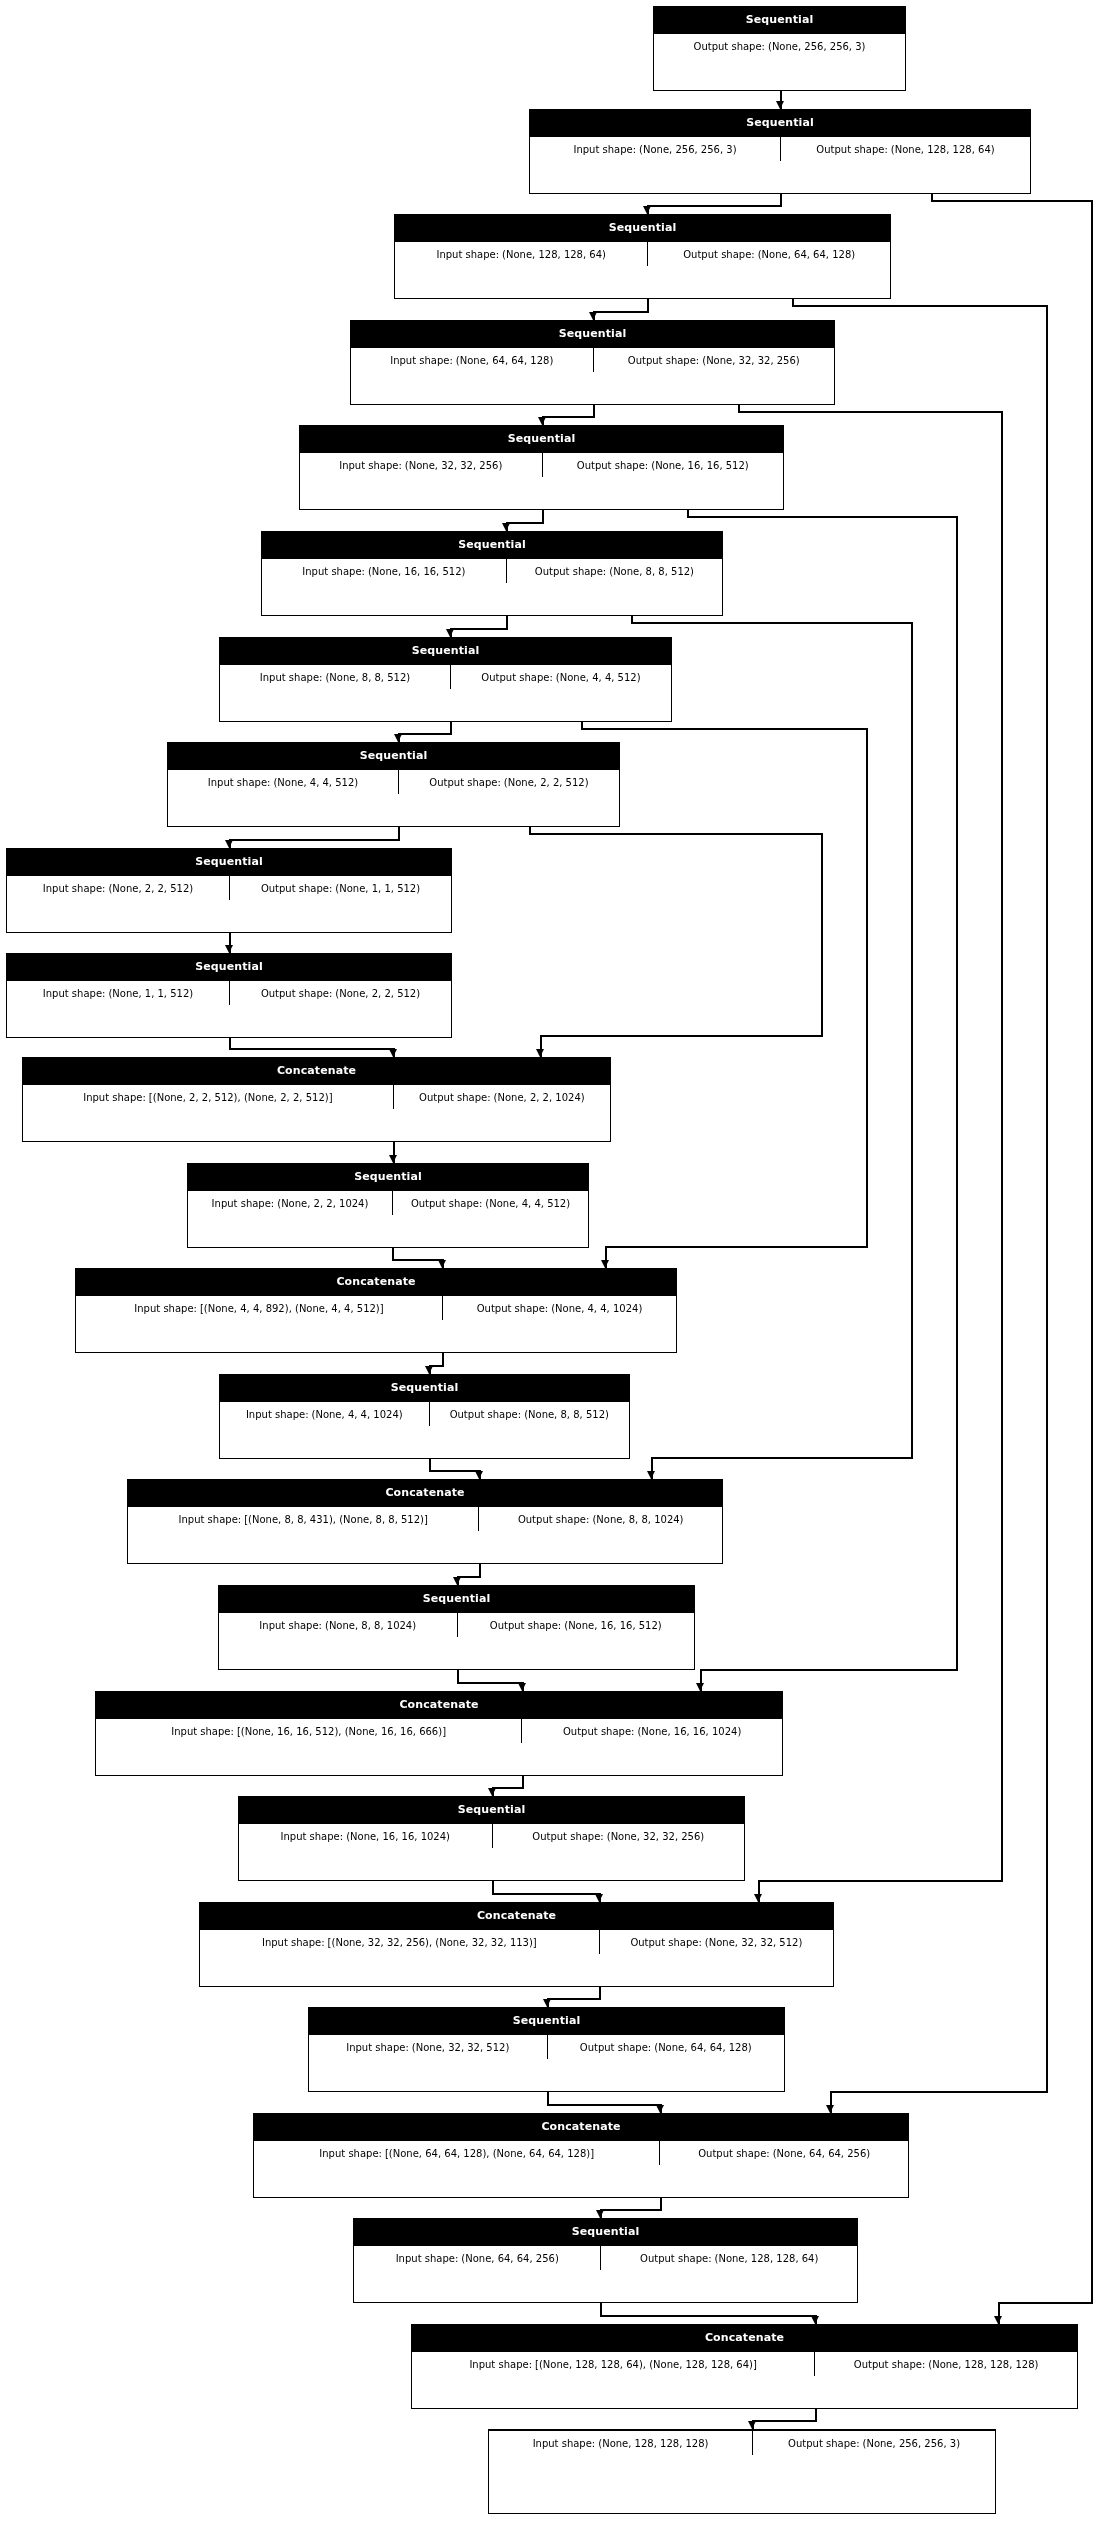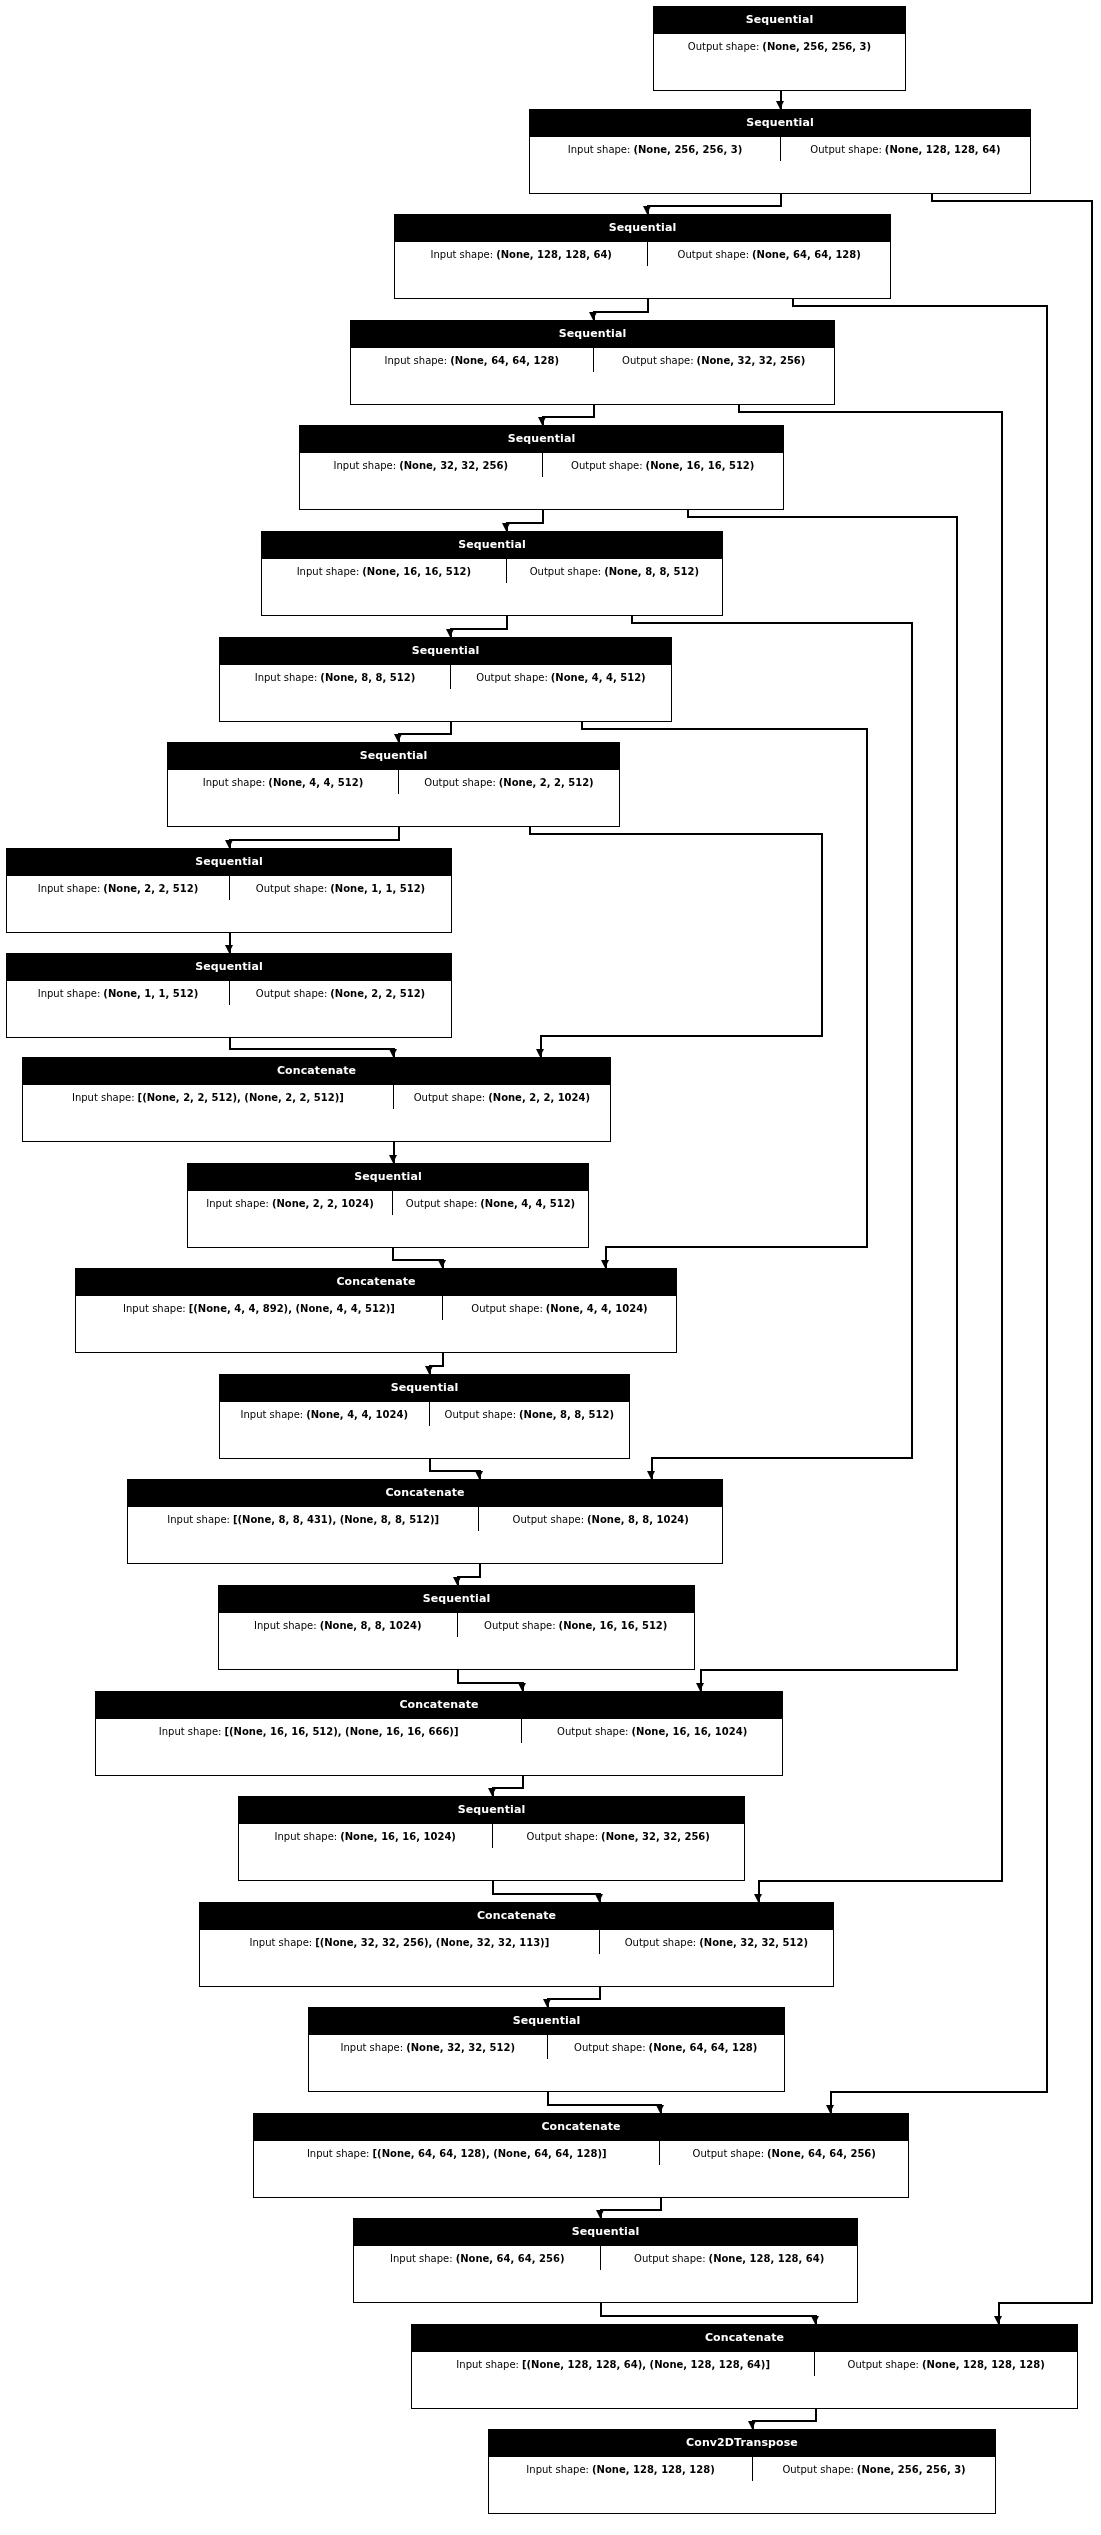--- a/index.html
+++ b/index.html
@@ -55,21 +55,21 @@
     overflow: hidden;
     border-top: 1.5px solid #000000;
   }
   .cell + .cell {
     border-left: 1.5px solid #000000;
   }
   .cell .lbl {
     font-weight: normal;
   }
   .cell .val {
-    font-weight: bold;
+    font-weight: normal;
     margin-left: 3px;
   }
   .node-body.single .cell {
     flex: 1 1 100%;
   }
   .edge {
     position: absolute;
     background: #000000;
   }
   .edge-v { width: 1.5px; }
@@ -376,21 +376,20 @@
           <span class="lbl">Input shape:</span>
           <span class="val">[(None, 128, 128, 64), (None, 128, 128, 64)]</span>
         </div>
         <div class="cell" style="flex: 0 0 39.5%;">
           <span class="lbl">Output shape:</span>
           <span class="val">(None, 128, 128, 128)</span>
         </div>
       </div>
     </div>
     <div class="node" style="left: 488px; top: 2429px; width: 508px; height: 85px;">
-      <div class="node-title">Conv2DTranspose</div>
       <div class="node-body">
         <div class="cell" style="flex: 0 0 52%;">
           <span class="lbl">Input shape:</span>
           <span class="val">(None, 128, 128, 128)</span>
         </div>
         <div class="cell" style="flex: 0 0 48%;">
           <span class="lbl">Output shape:</span>
           <span class="val">(None, 256, 256, 3)</span>
         </div>
       </div>

